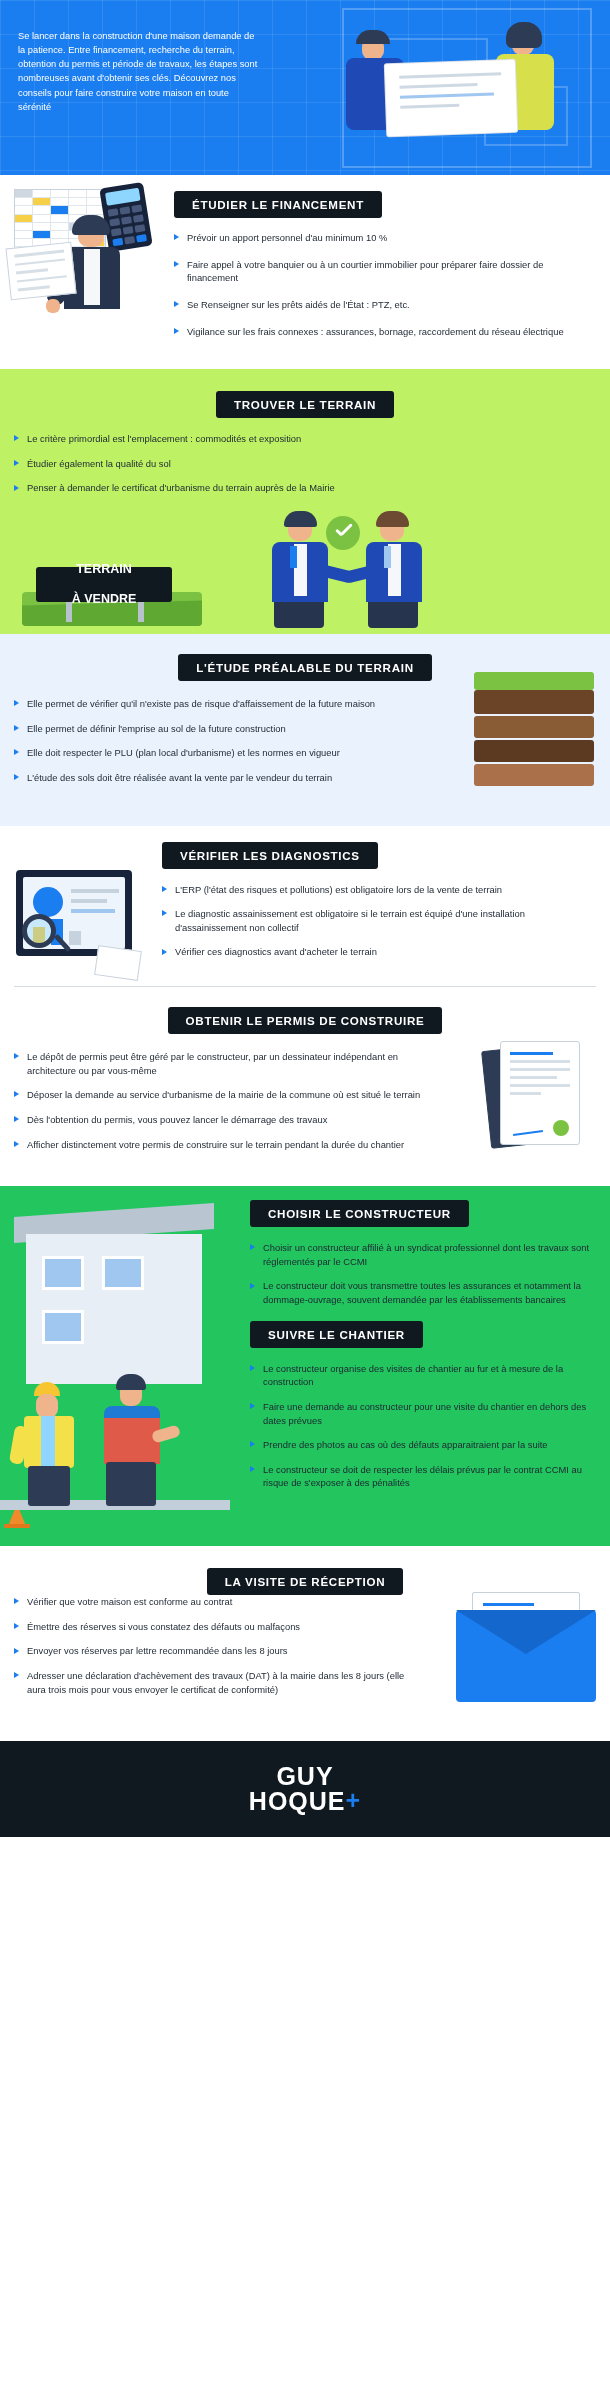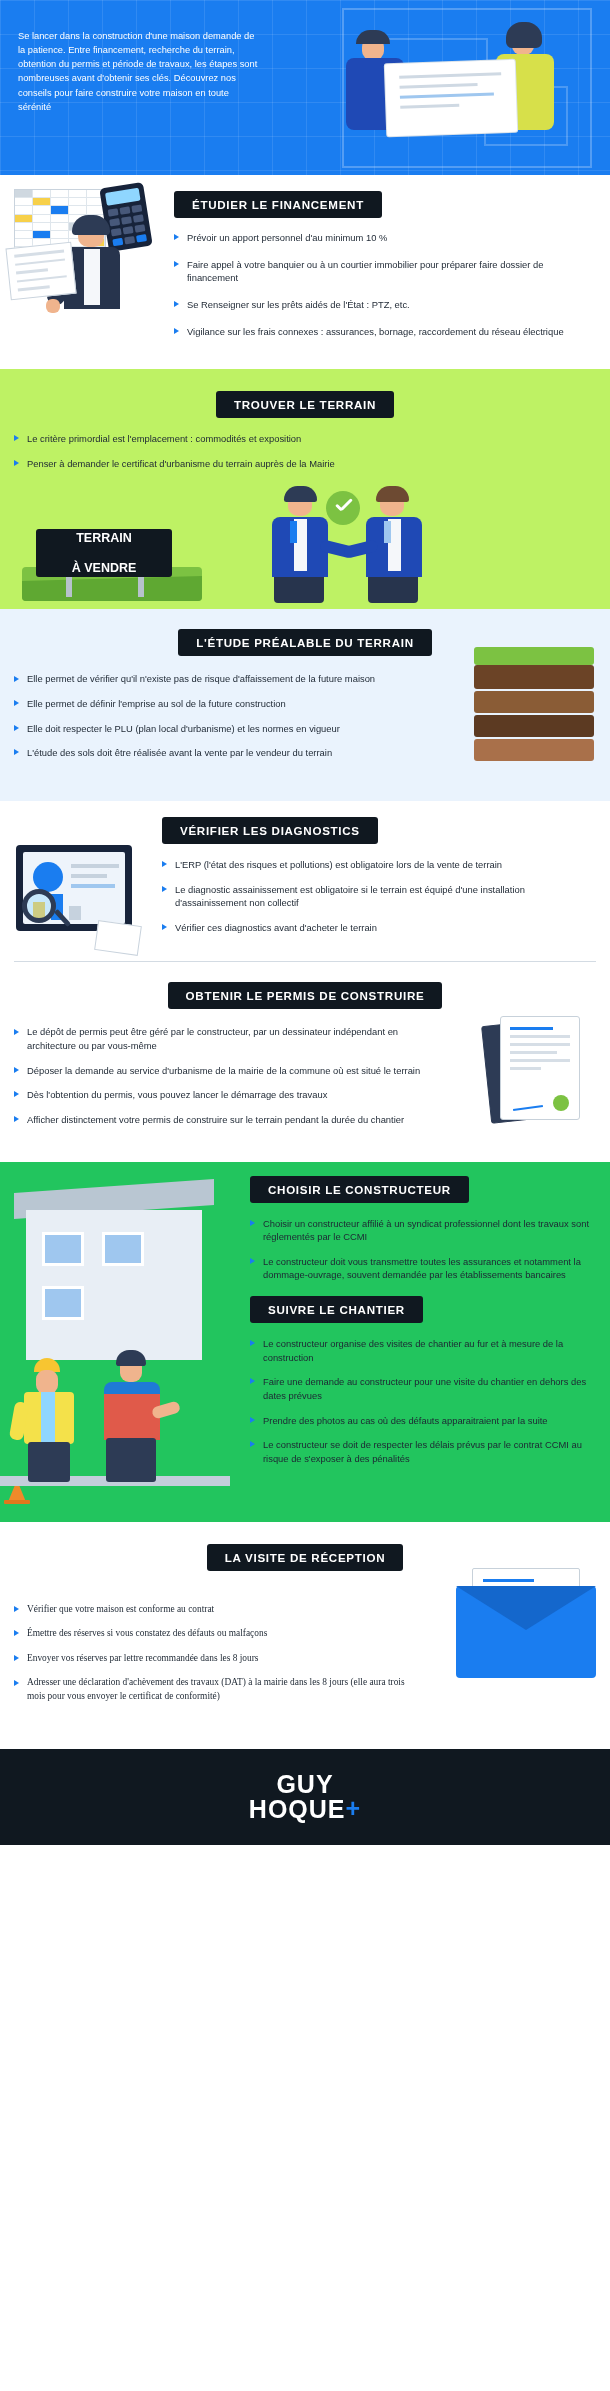--- a/index.html
+++ b/index.html
@@ -155,21 +155,21 @@
   .paper-l i { display: block; height: 2.6px; background: #d6dee6; margin: 6px 7px 0 7px; }
   .paper-l i.short { width: 50%; }
 
   
   .s2 { padding: 14px 14px 0 14px; }
   .s2 .scene { position: relative; height: 128px; margin-top: 6px; }
   .ground { position: absolute; left: 8px; bottom: 8px; width: 180px; height: 34px; background: #7cc242; border-radius: 4px; }
   .ground .dark { position: absolute; inset: 0 0 0 0; background: #5fa832; border-radius: 4px; clip-path: polygon(0 40%,100% 25%,100% 100%,0 100%); }
   .sign {
     position: absolute; left: 22px; bottom: 32px;
-    width: 136px; height: 48px; background: #101820; border-radius: 3px;
+    width: 136px; height: 35px; background: #101820; border-radius: 3px;
     color: #fff; font-size: 12.5px; font-weight: bold; line-height: 1.18;
     display: flex; align-items: center; justify-content: center; text-align: center;
     border: 2px solid #101820;
   }
   .sign span { display: block; }
   .post { position: absolute; width: 6px; height: 28px; background: #b7c2cc; bottom: 12px; }
 
   
   .s3 { padding: 14px 14px 16px 14px; }
   .s3 .col { width: 410px; }
@@ -394,20 +394,21 @@
       </ul>
     </div>
   </div>
 
   <div class="section sec-blue s2">
     <div class="hdr-wrap hdr-center" style="padding-top:8px;">
       <div class="hdr">TROUVER LE TERRAIN</div>
     </div>
     <ul class="bullets" style="margin-top:14px;">
       <li>Le critère primordial est l'emplacement : commodités et exposition</li>
+      <li>Étudier également la qualité du sol</li>
       <li>Penser à demander le certificat d'urbanisme du terrain auprès de la Mairie</li>
     </ul>
 
     <div class="scene">
       <div class="ground">
           <div class="dark"></div>
         </div>
       <div class="post" style="left:52px;"></div>
       <div class="post" style="left:124px;"></div>
       <div class="sign">
@@ -590,21 +591,21 @@
           <i></i>
           <i class="yellow"></i>
           <i></i>
           <i style="width:40%;"></i>
       </div>
       <div class="back"></div>
       <div class="flap"></div>
     </div>
 
     <div class="col">
-      <ul class="bullets" style="margin-top:32px;font-family:Liberation Serif, serif;">
+      <ul class="bullets" style="margin-top:0;">
         <li>Vérifier que votre maison est conforme au contrat</li>
         <li>Émettre des réserves si vous constatez des défauts ou malfaçons</li>
         <li>Envoyer vos réserves par lettre recommandée dans les 8 jours</li>
         <li>Adresser une déclaration d'achèvement des travaux (DAT) à la mairie dans les 8 jours (elle aura trois mois pour vous envoyer le certificat de conformité)</li>
       </ul>
     </div>
     <div style="height:16px;"></div>
   </div>
 
   <div class="footer">

